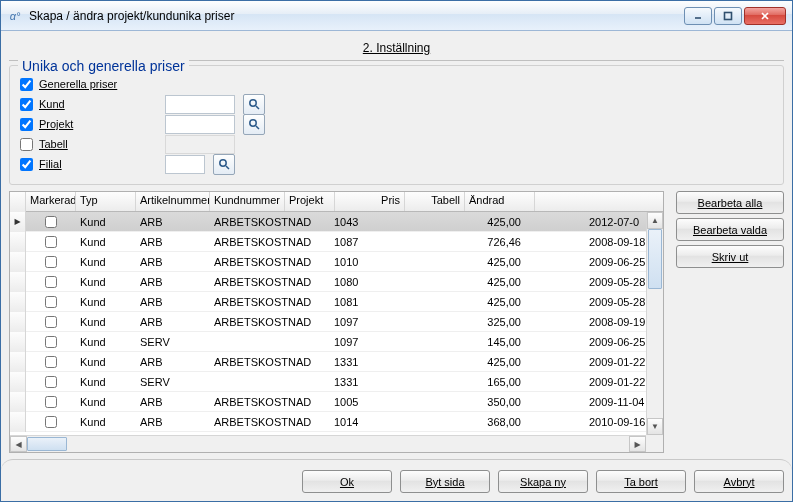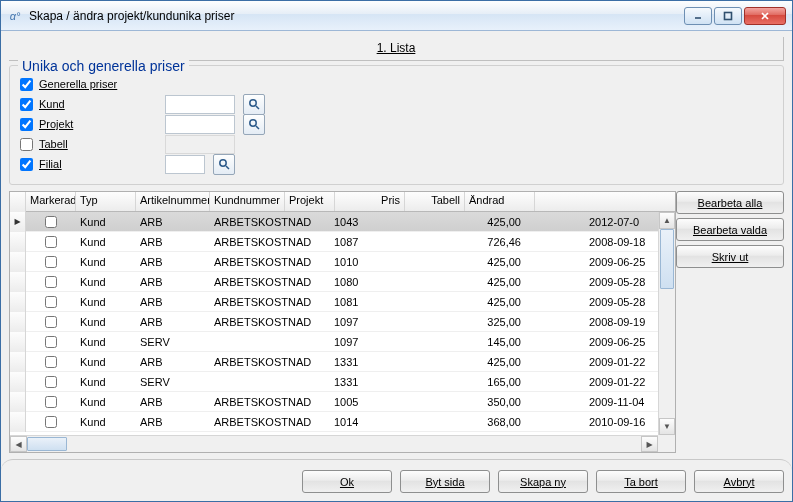--- a/index.html
+++ b/index.html
@@ -28,21 +28,21 @@
 .groupbox .legend { position: absolute; top: -8px; left: 8px; background: #f0f0f0; padding: 0 4px; color: #003399; font-size: 14px; }
 .checkrow { display: flex; align-items: center; height: 20px; gap: 6px; }
 .checkrow input[type=checkbox] { width: 13px; height: 13px; }
 .checkrow label { color: #000; width: 120px; }
 .checkrow label span { text-decoration: underline; }
 .txtfield { width: 70px; height: 19px; border: 1px solid #bcc6d0; background: #fff; }
 .txtfield.disabled { background: #f0f0f0; border-color: #d9d9d9; }
 .lookup { width: 22px; height: 21px; border: 1px solid #95a6b8; border-radius: 2px; background: linear-gradient(#fdfefe, #e4ecf5); display: inline-flex; align-items: center; justify-content: center; margin-left: 2px; }
 .lookup svg { stroke: #2c5a8a; fill: none; stroke-width: 1.5; }
 
-.gridwrap { flex: 1; display: flex; gap: 0; min-height: 0; }
+.gridwrap { flex: 1; display: flex; gap: 12px; min-height: 0; }
 .gridcol { flex: 1; display: flex; flex-direction: column; }
 .grid { border: 1px solid #b0b0b0; background: #fff; flex: 1; overflow: hidden; position: relative; }
 .ghead { display: flex; background: linear-gradient(#fdfdfd,#ececec); border-bottom: 1px solid #b8b8b8; height: 20px; }
 .gh { border-right: 1px solid #d6d6d6; padding: 2px 4px; font-size: 11px; white-space: nowrap; overflow: hidden; }
 .gbody { overflow: hidden; }
 .grow { display: flex; height: 20px; align-items: center; border-bottom: 1px solid #efefef; }
 .grow.sel { background: linear-gradient(#dadada,#cfcfcf); }
 .gc { padding: 0 4px; font-size: 11px; white-space: nowrap; overflow: hidden; }
 .gc.num { text-align: right; }
 .rowhdr { width: 16px; background: linear-gradient(#fdfdfd,#ececec); border-right: 1px solid #d6d6d6; height: 20px; display: flex; align-items: center; justify-content: center; }
@@ -93,21 +93,21 @@
           <svg width="10" height="10">
             <line x1="2" y1="2" x2="8" y2="8"></line>
             <line x1="8" y1="2" x2="2" y2="8"></line>
           </svg>
         </div>
     </div>
   </div>
 
   <div class="client">
     <div class="tabs">
-      <div class="tab sep active"><u>1. Lista</u></div>
+      <div class="tab"><u>2. Inställning</u></div>
     </div>
 
     <div class="groupbox">
       <div class="legend">Unika och generella priser</div>
       <div class="checkrow">
         <input type="checkbox" checked="" style="">
         <label><span>Generella priser</span></label>
       </div>
       <div class="checkrow">
         <input type="checkbox" checked="" style="">

